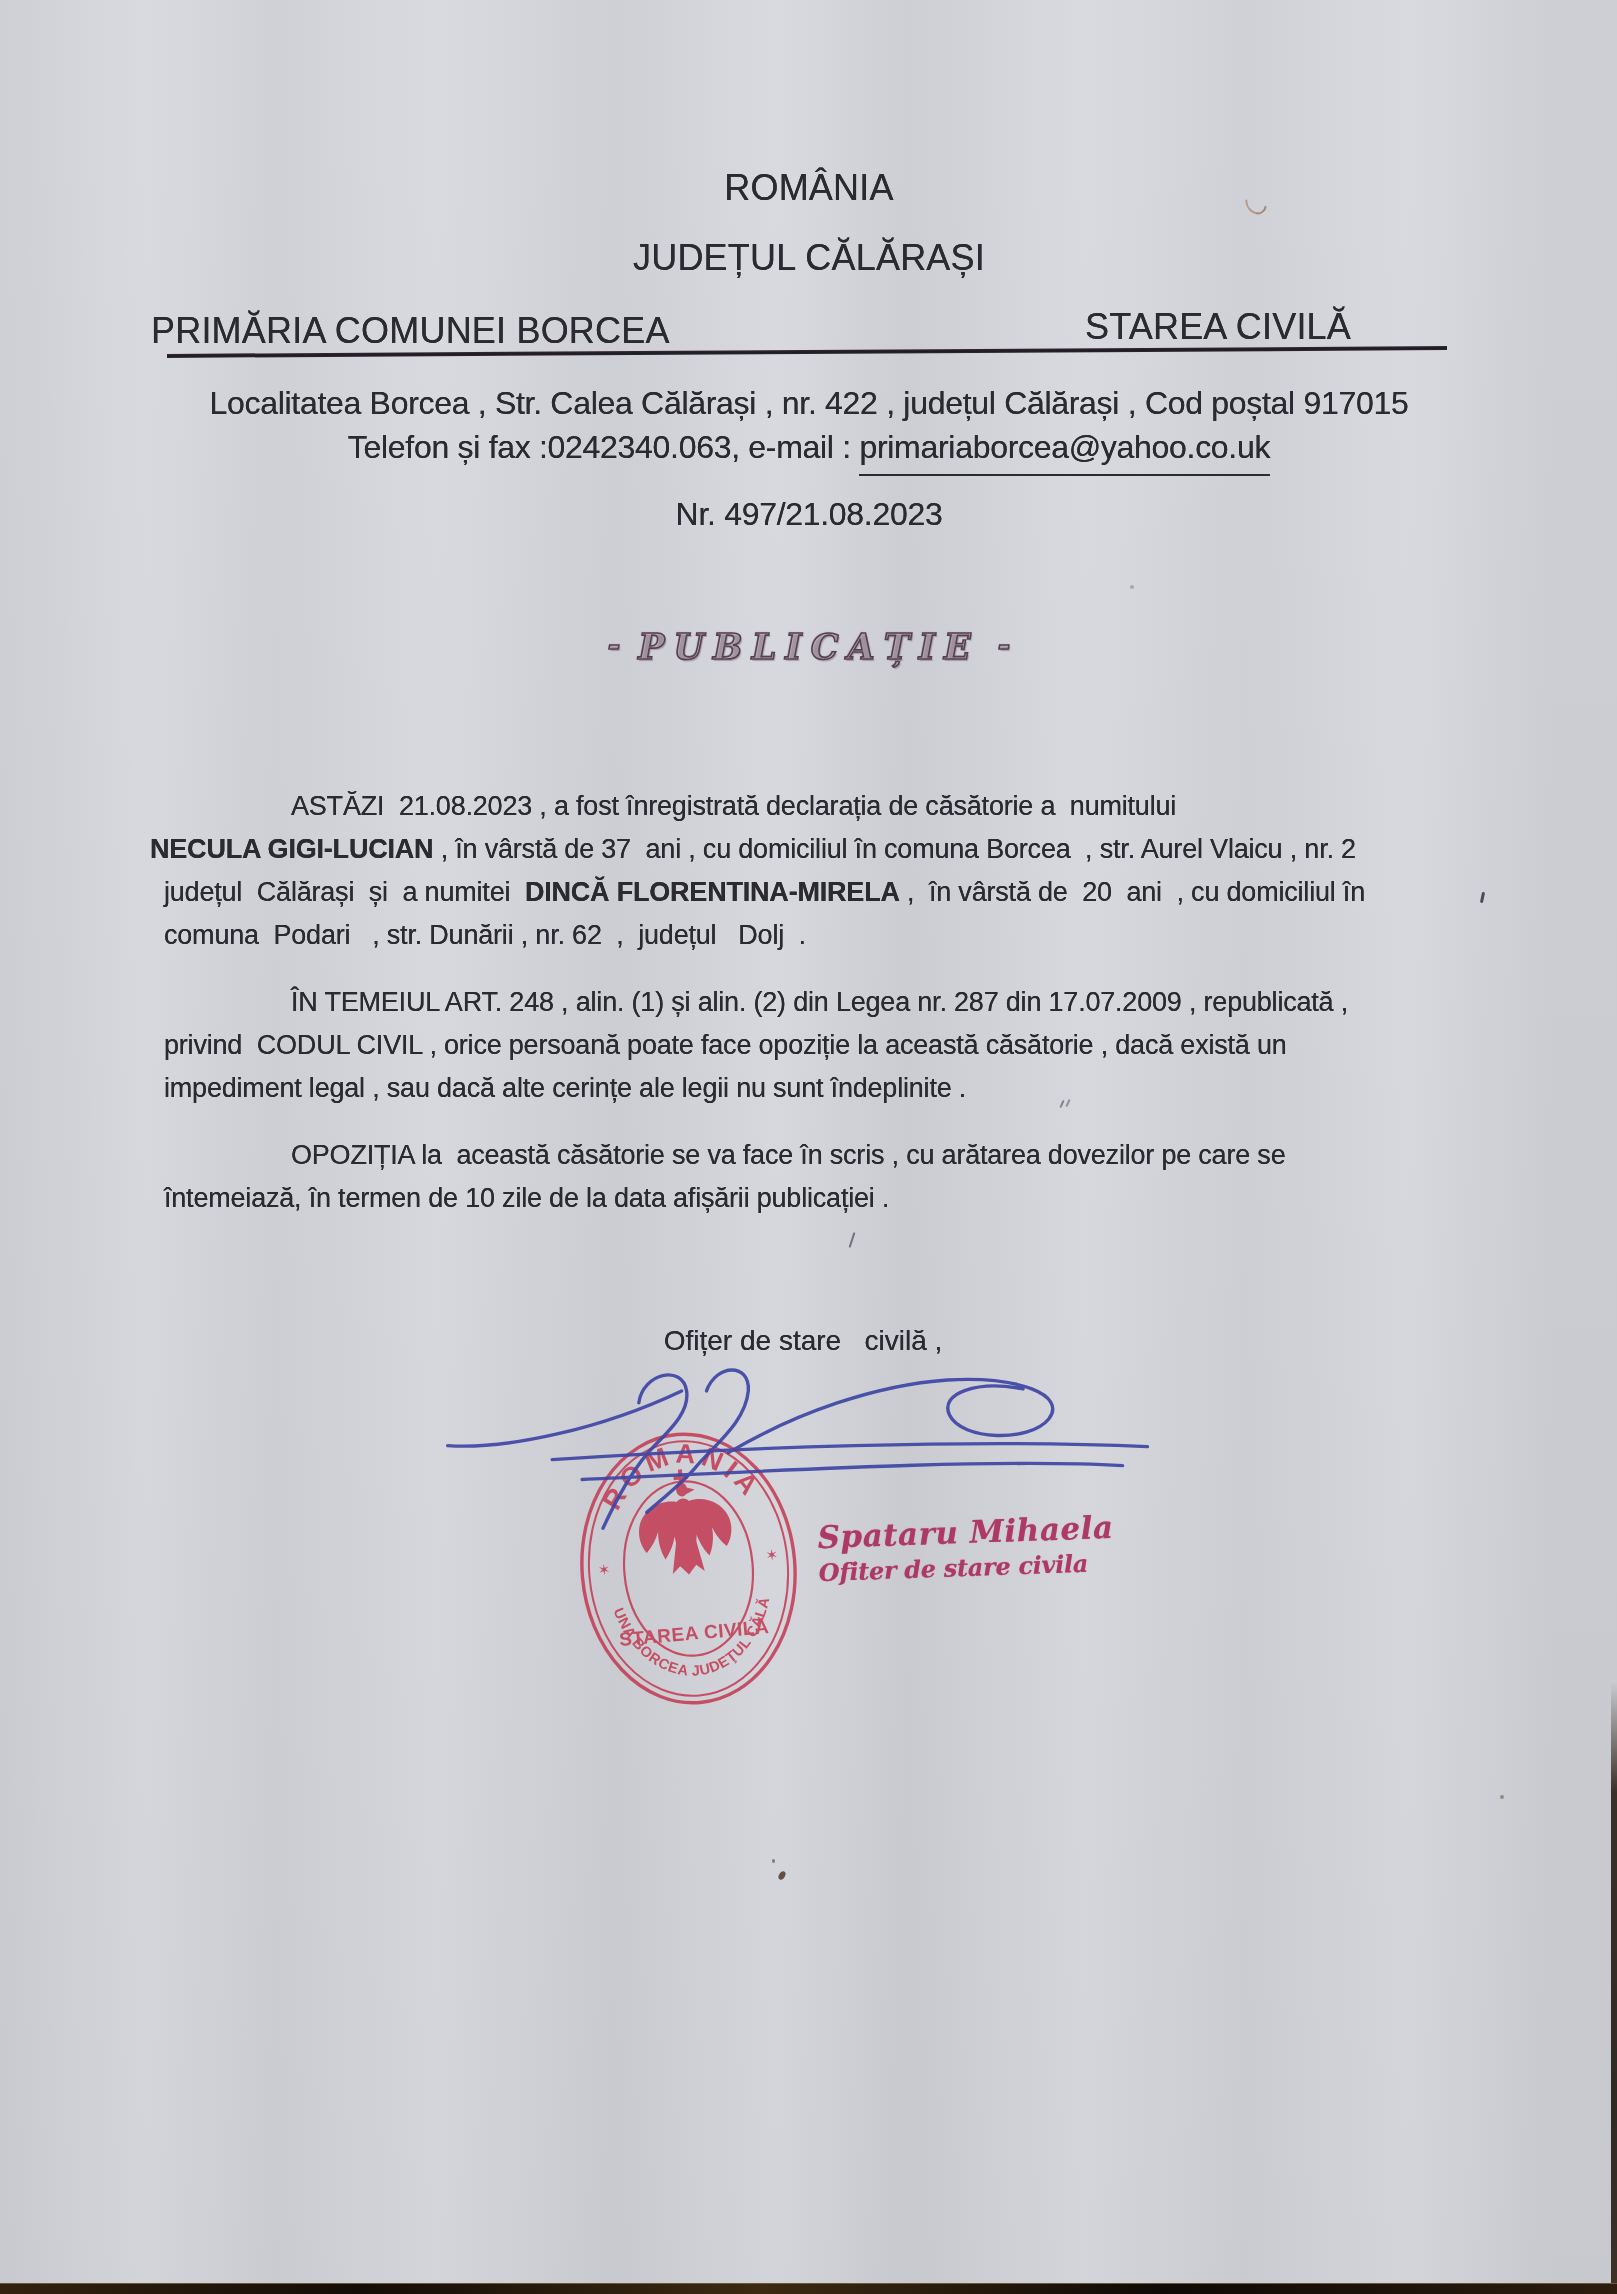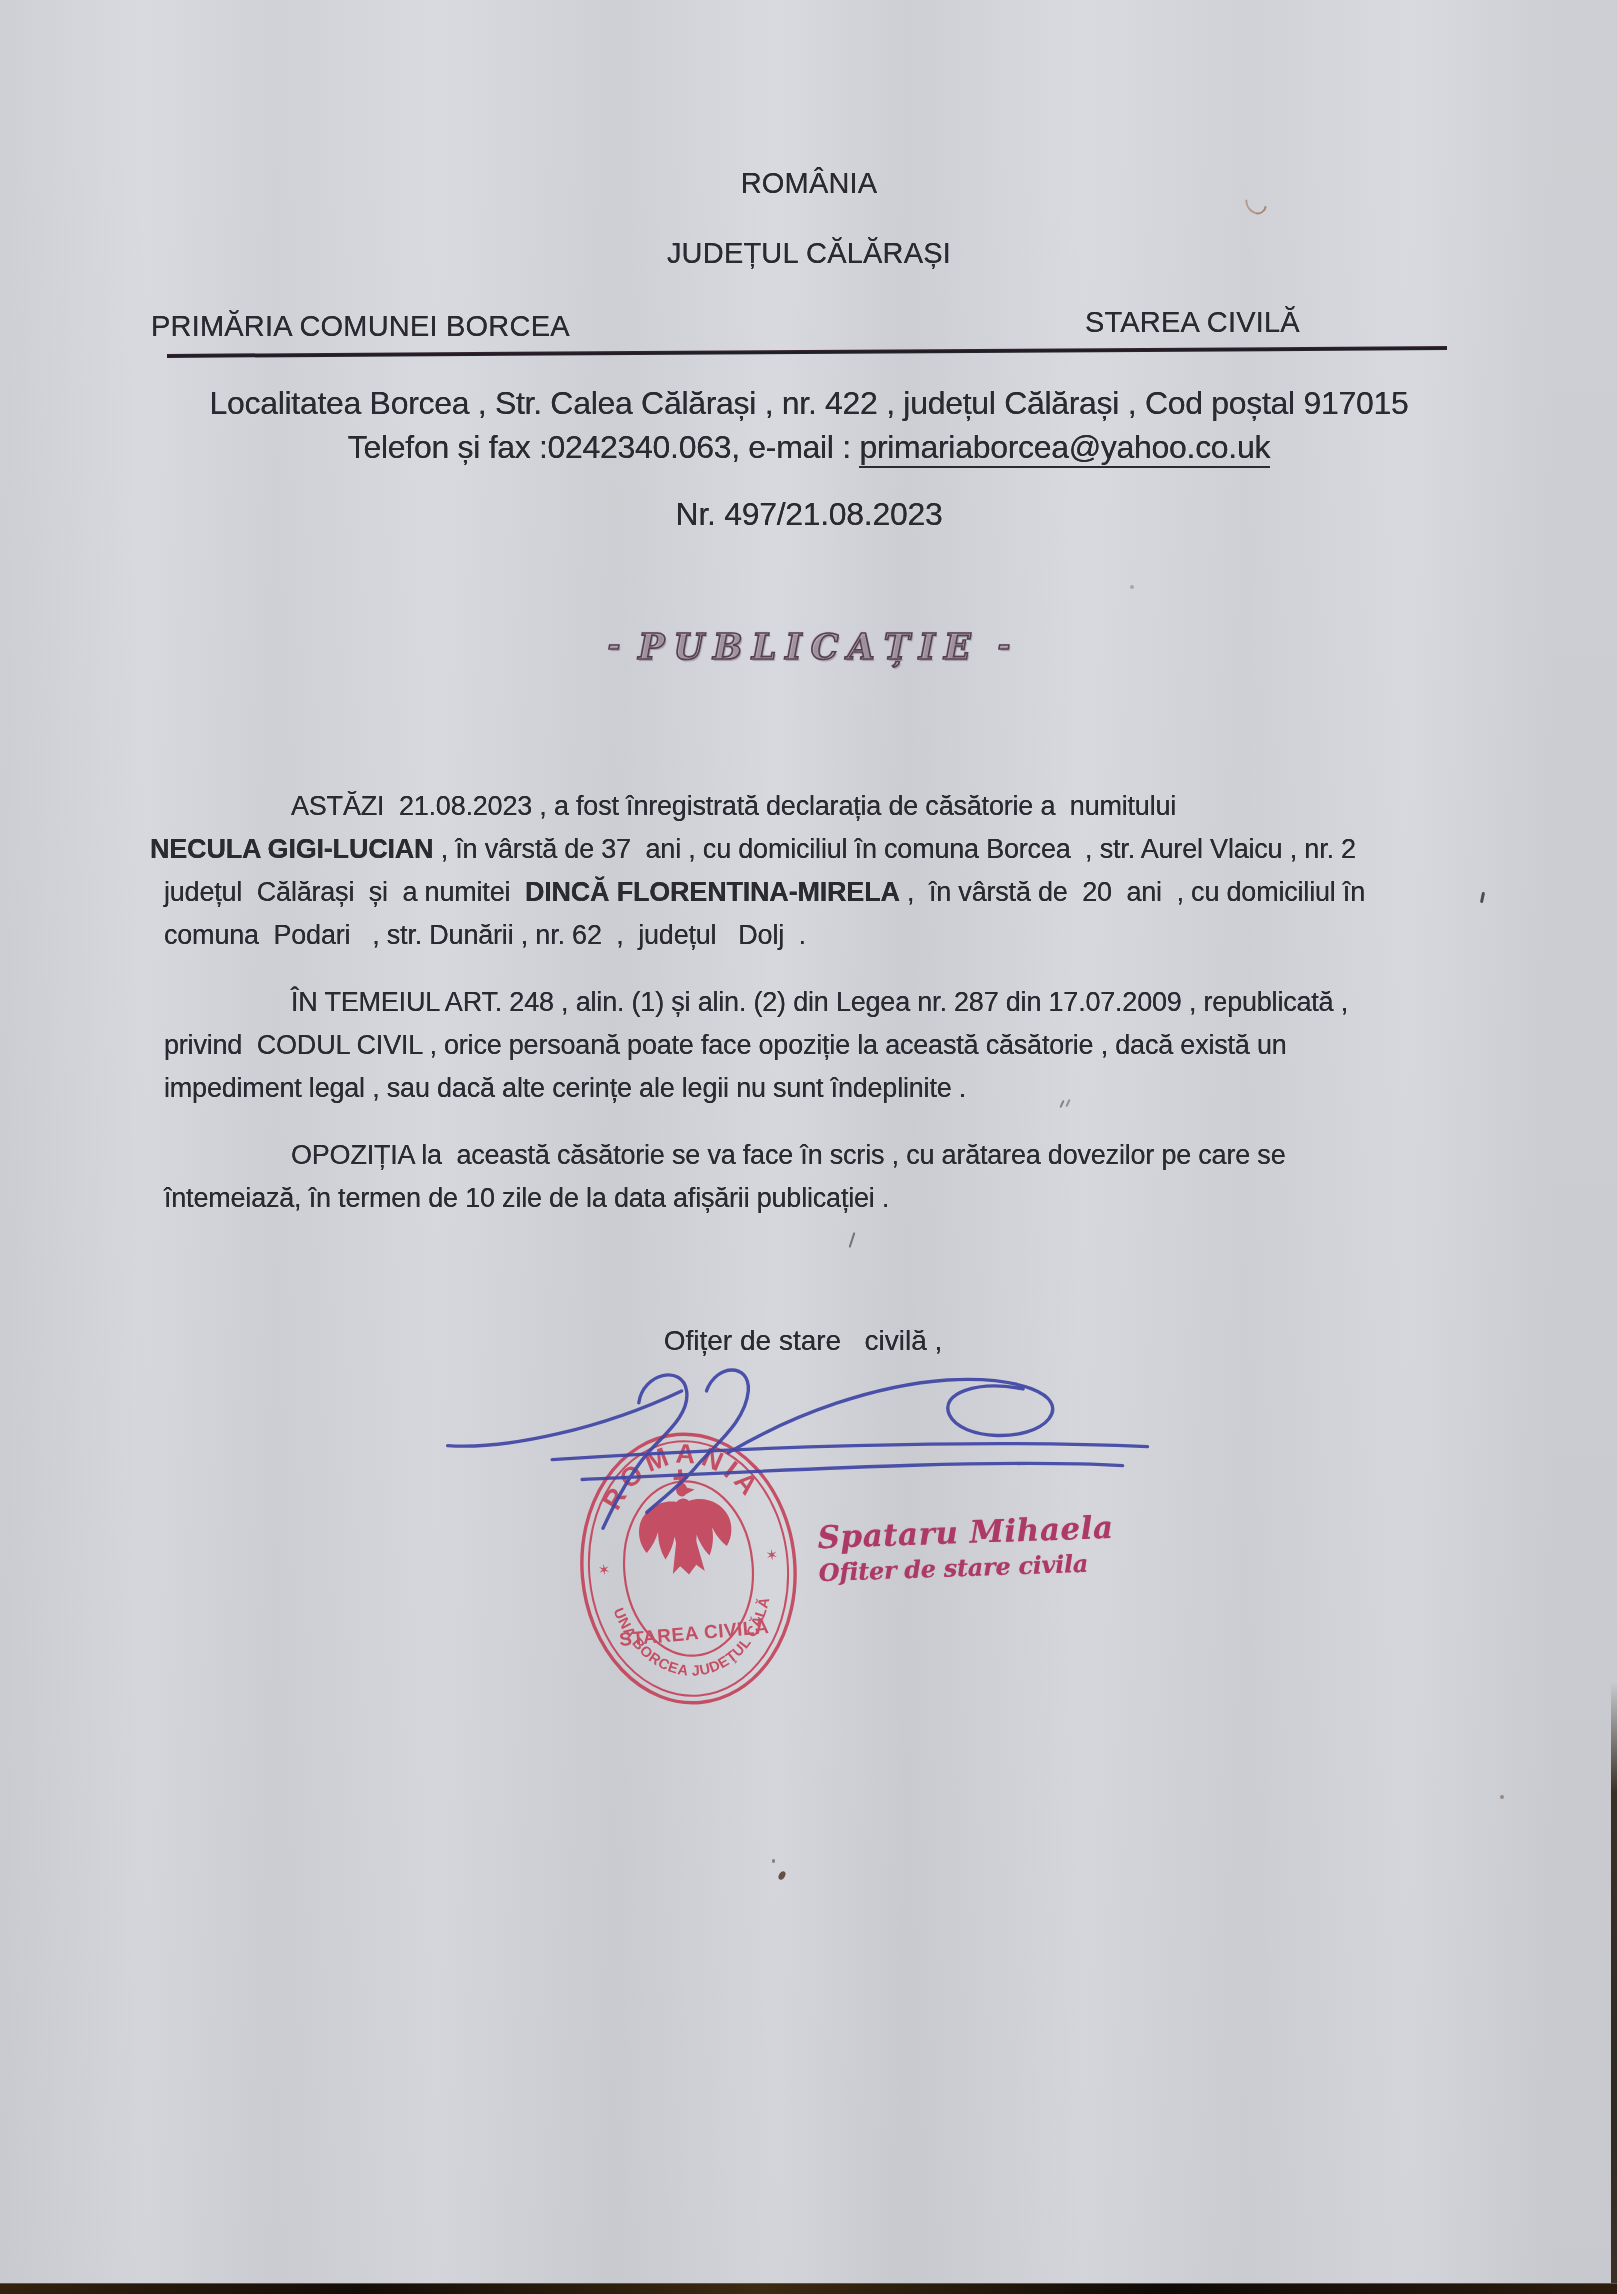--- a/index.html
+++ b/index.html
@@ -17,23 +17,23 @@
         rgba(0,0,0,0.042) 56%, rgba(255,255,255,0.060) 67%,
         rgba(0,0,0,0.030) 77%, rgba(255,255,255,0.055) 87%,
         rgba(0,0,0,0.045) 96%),
       linear-gradient(180deg, rgba(255,255,255,0.035), rgba(0,0,0,0.025));
     font-family:"Liberation Sans", sans-serif;
     color:#2b2a31;
   }
   .ink{ text-shadow:0 0 0.6px currentColor; }
   .abs{ position:absolute; }
   .ctr{ left:0; width:100%; text-align:center; }
-  .hdr{ font-size:29px; letter-spacing:0.2px; }
+  .hdr{ font-size:36px; letter-spacing:0.2px; }
   .addr{ font-size:32px; letter-spacing:-0.3px; }
-  .email{ border-bottom:2.5px solid #2b2a31; padding-bottom:1px; }
+  .email{ border-bottom:2.5px solid #2b2a31; padding-bottom:9px; }
   .rule{
     position:absolute; left:167px; top:350px; width:1280px; height:4px;
     background:linear-gradient(180deg,#3a2530,#1d1c24 55%,#2a2930);
     transform:rotate(-0.35deg);
   }
   .doc-title{
     position:absolute; top:626px; left:0; width:100%; text-align:center;
     font-family:"DejaVu Serif", serif; font-style:italic; font-weight:bold;
     font-size:35px; color:rgba(222,219,224,0.25);
     -webkit-text-stroke:1.6px #564050;

